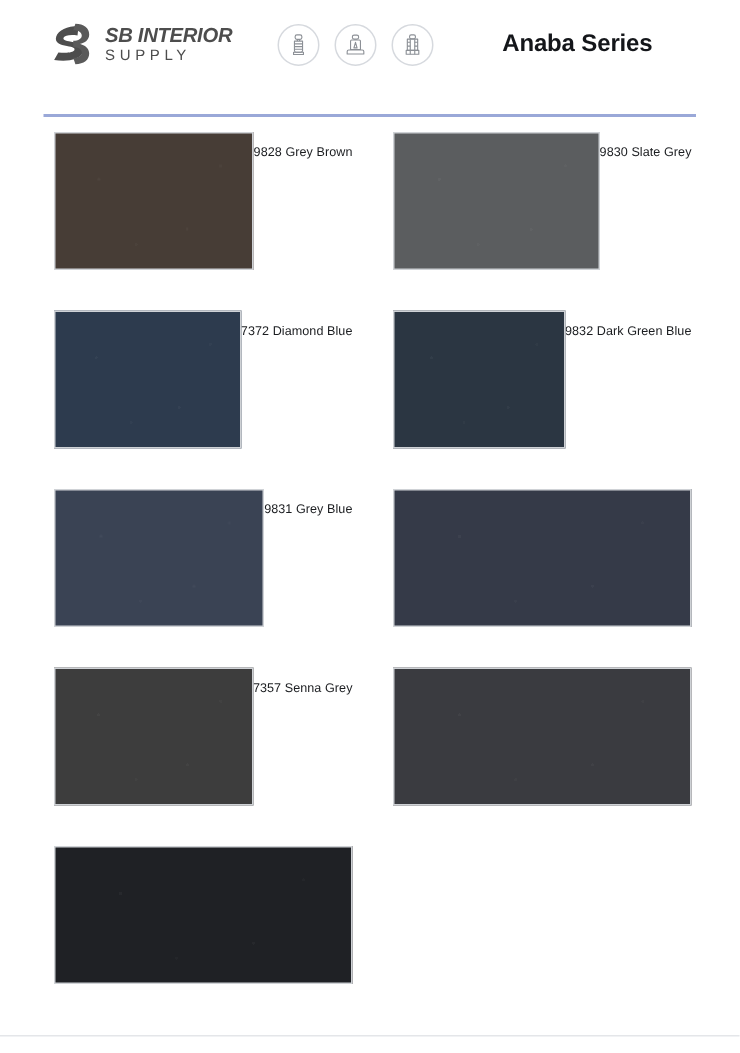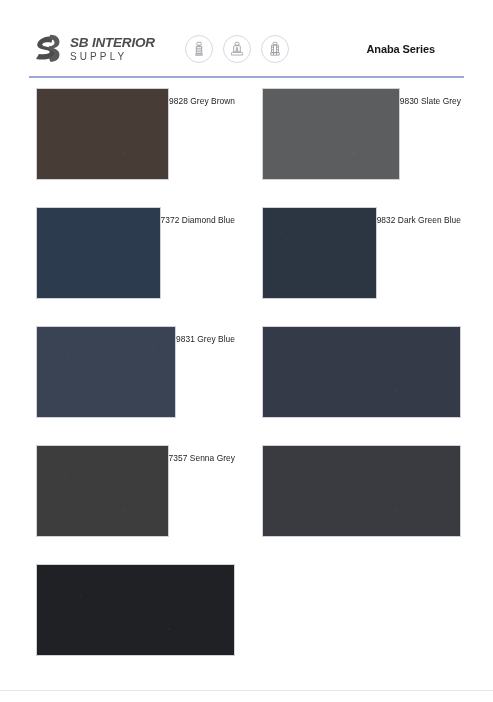--- a/index.html
+++ b/index.html
@@ -27,21 +27,20 @@
   .header {
     position: absolute;
     left: 0;
     top: 0;
     width: 464px;
     height: 76px;
     display: flex;
     align-items: center;
     padding: 0 29px 16px 29px;
     box-sizing: border-box;
-    margin-top: 19px;
   }
 
   .brand {
     display: flex;
     align-items: center;
     flex: 0 0 auto;
   }
 
   .brand-mark {
     width: 34px;
@@ -87,21 +86,21 @@
     border: 1px solid #d6d9de;
     display: flex;
     align-items: center;
     justify-content: center;
     box-sizing: border-box;
     background: #ffffff;
   }
 
   .series-title {
     margin-left: auto;
-    font-size: 11px;
+    font-size: 16px;
     font-weight: bold;
     color: #14161a;
     letter-spacing: -0.1px;
     white-space: nowrap;
   }
 
   .header-rule {
     position: absolute;
     left: 29px;
     top: 76px;

